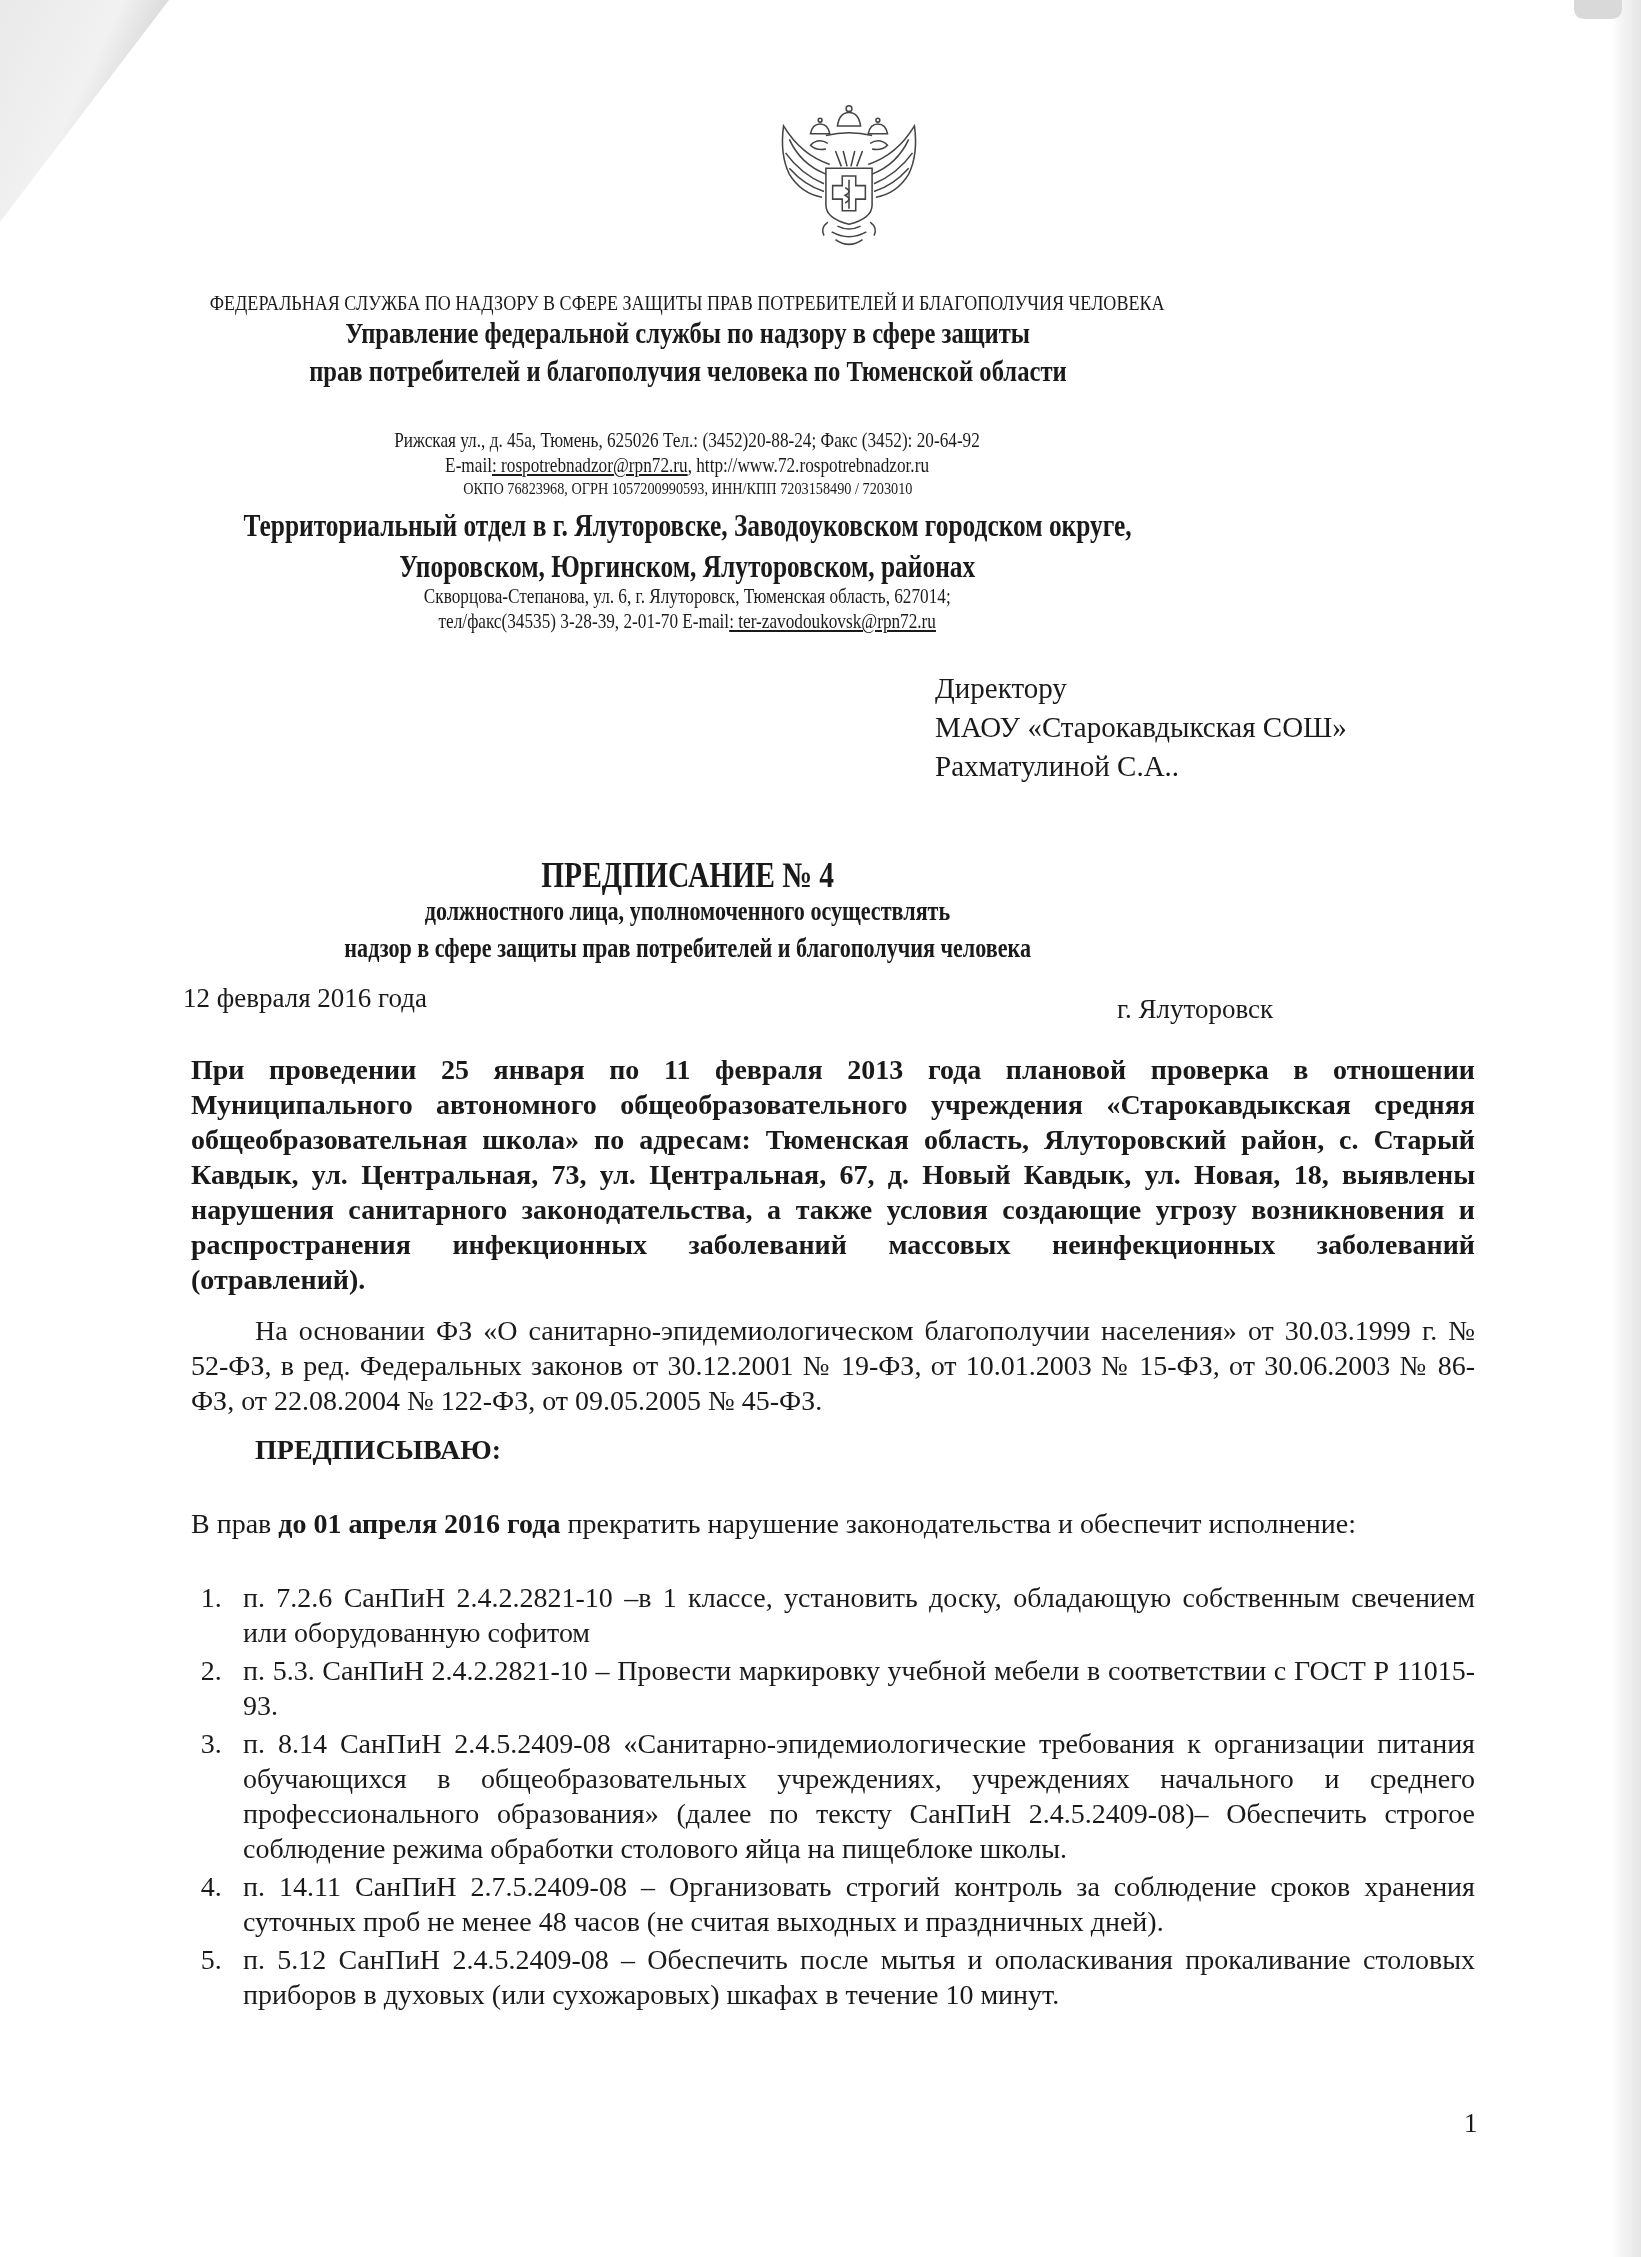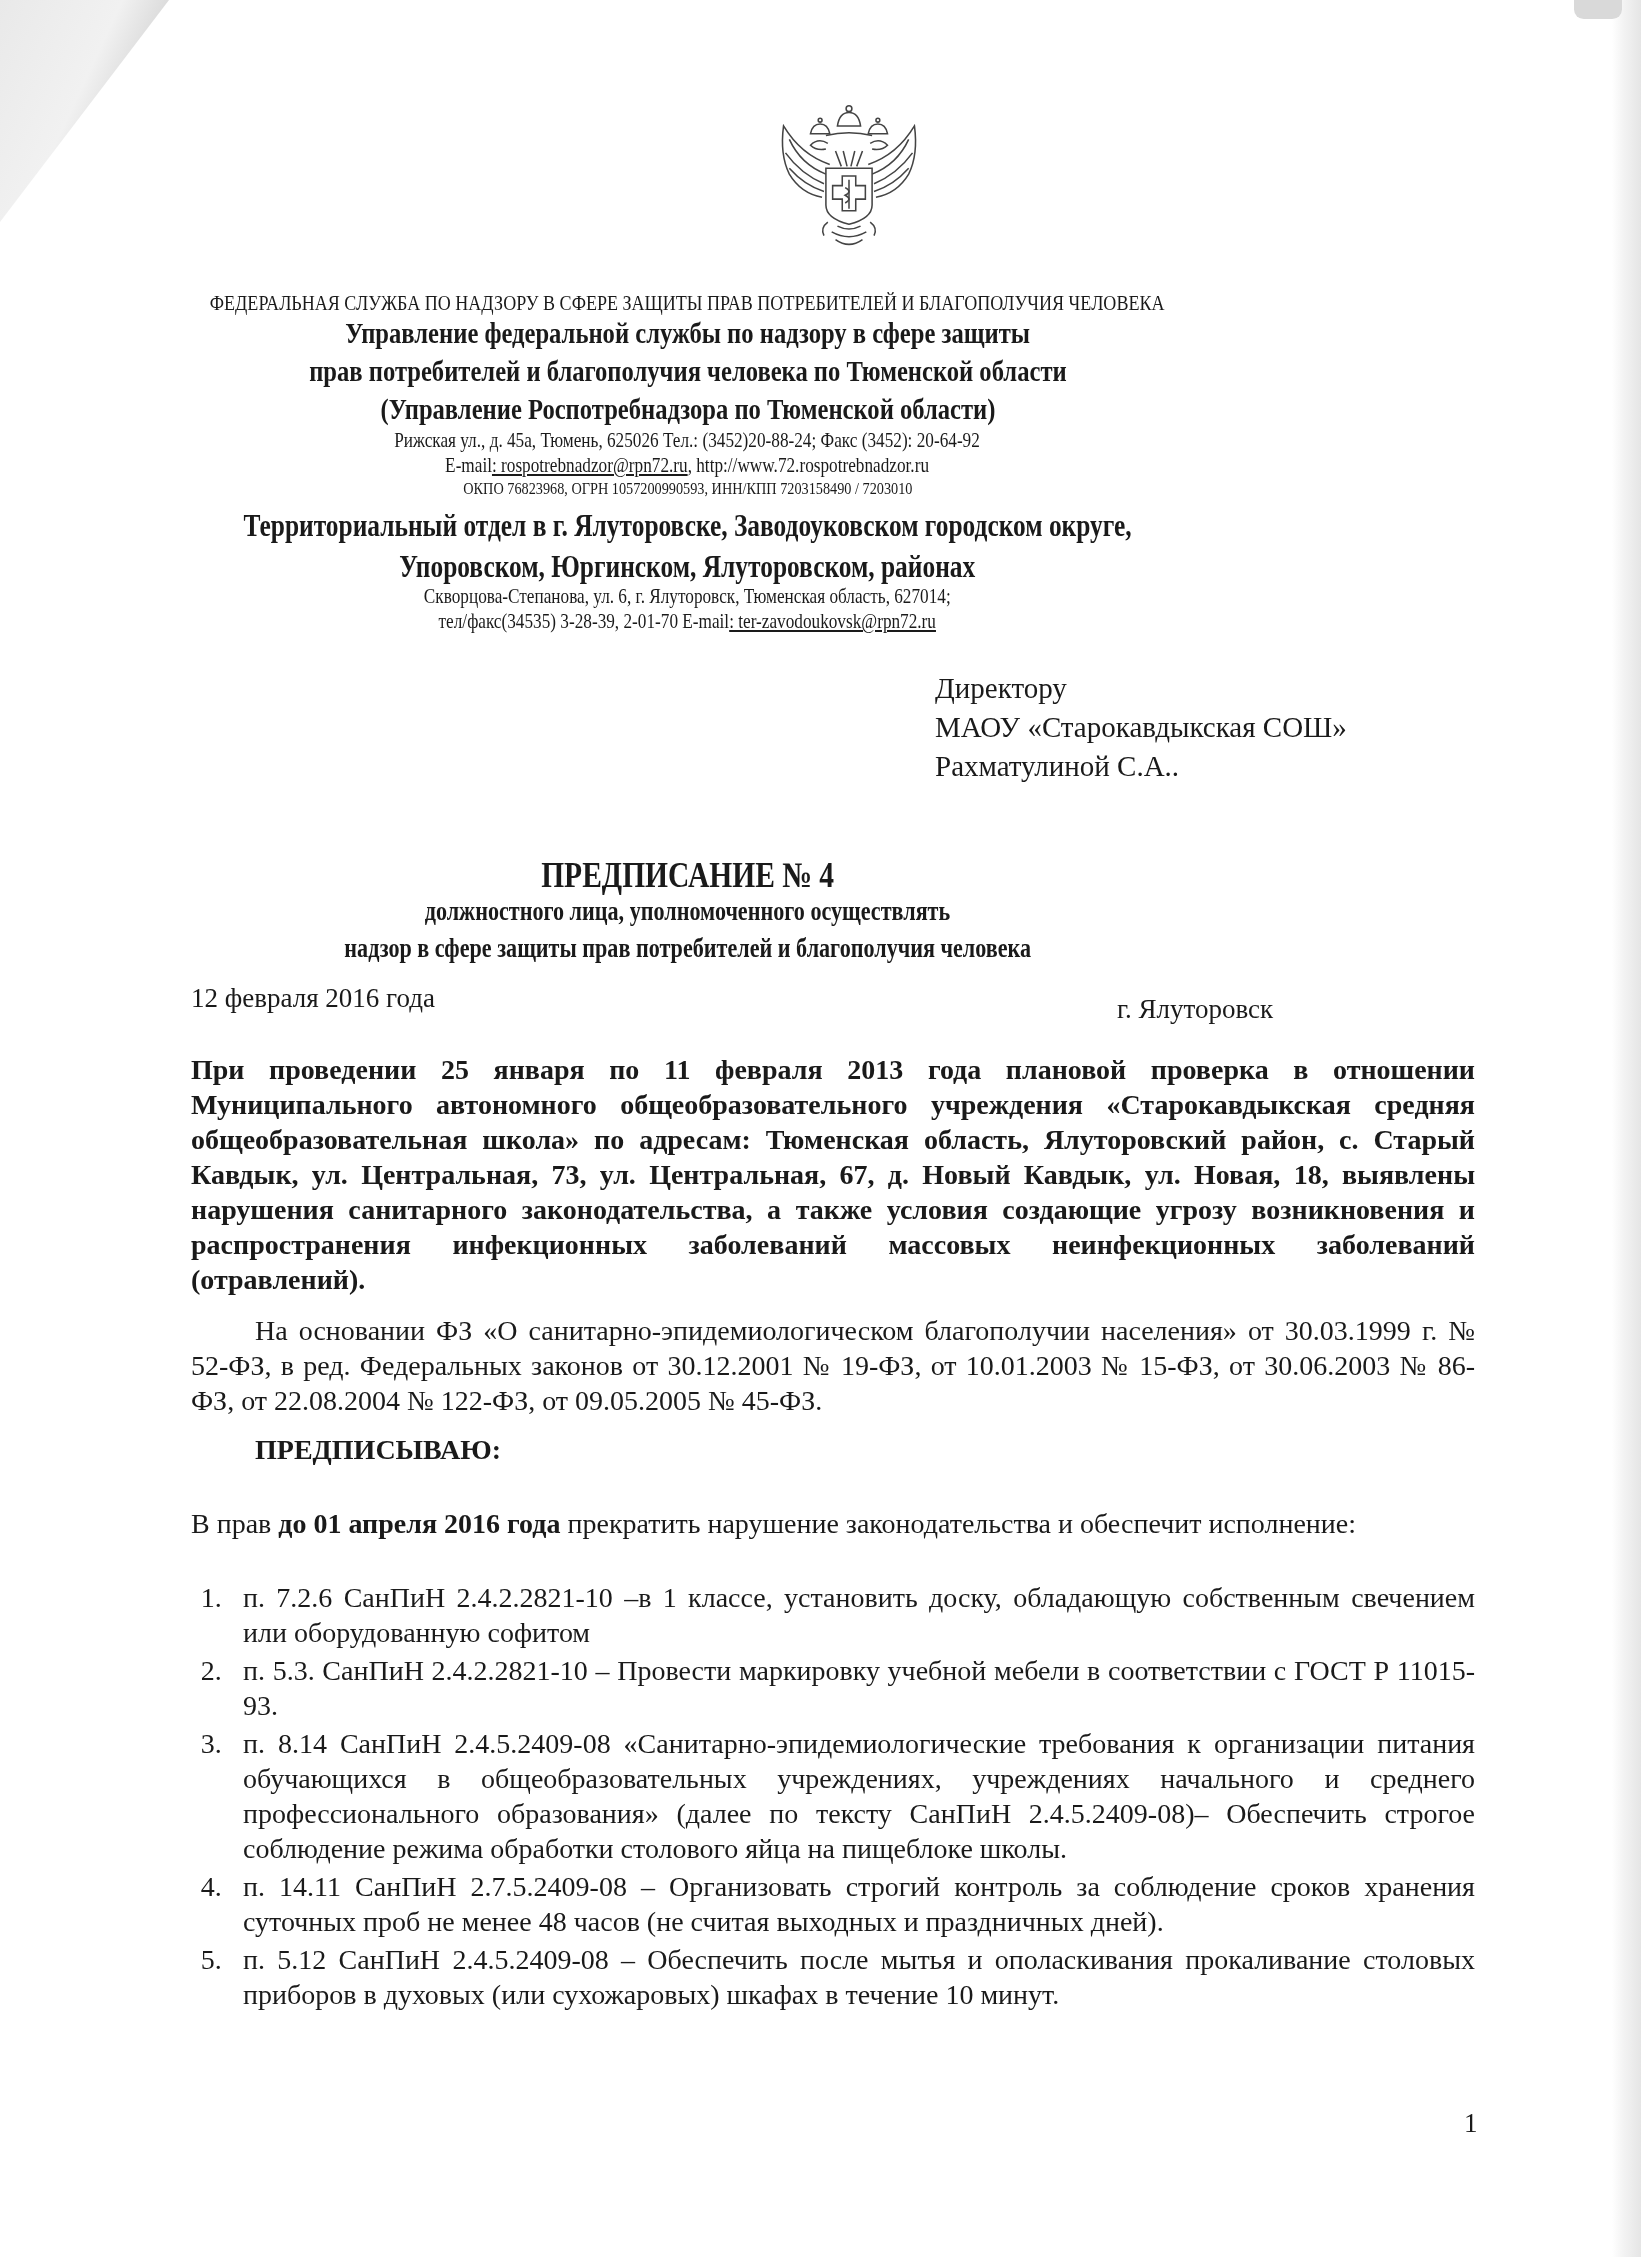--- a/index.html
+++ b/index.html
@@ -31,21 +31,21 @@
     .okpo { top: 478px; font-size: 17.4px; }
     .terr { top: 505px; font-size: 31px; font-weight: bold; line-height: 41px; }
     .addr2 { top: 584px; font-size: 21px; line-height: 25px; }
     a.u { color: #1a1a1a; text-decoration: underline; }
 
     .recipient { position: absolute; left: 935px; top: 669px; font-size: 29px; line-height: 39px; }
 
     .title { top: 854px; font-size: 36px; font-weight: bold; }
     .subtitle { top: 893px; font-size: 27px; font-weight: bold; line-height: 37px; }
 
-    .date { position: absolute; left: 191px; top: 983px; font-size: 27px; }
+    .date { position: absolute; left: 183px; top: 983px; font-size: 27px; }
     .city { position: absolute; left: 1117px; top: 994px; font-size: 27px; }
 
     .para {
       position: absolute; left: 191px; width: 1284px; font-size: 28px; line-height: 35px;
       text-align: justify; text-align-last: left;
     }
     .p1 { top: 1052px; font-weight: bold; }
     .p2 { top: 1313px; text-indent: 64px; }
     .order { position: absolute; left: 255px; top: 1434px; font-size: 28px; font-weight: bold; }
     .p3 { top: 1506px; }
@@ -100,21 +100,20 @@
     <path d="M58 130 Q50 136 54 144 M102 130 Q110 136 106 144"></path>
   </g>
 </svg>
 
 <div class="center fed">
   <span class="cond">ФЕДЕРАЛЬНАЯ СЛУЖБА ПО НАДЗОРУ В СФЕРЕ ЗАЩИТЫ ПРАВ ПОТРЕБИТЕЛЕЙ И БЛАГОПОЛУЧИЯ ЧЕЛОВЕКА</span>
 </div>
 <div class="center org1">
   <div><span class="cond">Управление федеральной службы по надзору в сфере защиты</span></div>
   <div><span class="cond">прав потребителей и благополучия человека по Тюменской области</span></div>
-  <div><span class="cond">(Управление  Роспотребнадзора  по  Тюменской  области)</span></div>
 </div>
 <div class="center addr1">
   <div><span class="cond">Рижская ул., д. 45а, Тюмень, 625026  Тел.: (3452)20-88-24; Факс (3452): 20-64-92</span></div>
   <div><span class="cond"><span>E-mail</span><a class="u">: rospotrebnadzor@rpn72.ru</a><span>, http://www.72.rospotrebnadzor.ru</span></span></div>
 </div>
 <div class="center okpo">
   <span class="cond">ОКПО 76823968, ОГРН 1057200990593, ИНН/КПП 7203158490 / 7203010</span>
 </div>
 <div class="center terr">
   <div><span class="cond">Территориальный отдел в г. Ялуторовске, Заводоуковском городском округе,</span></div>

